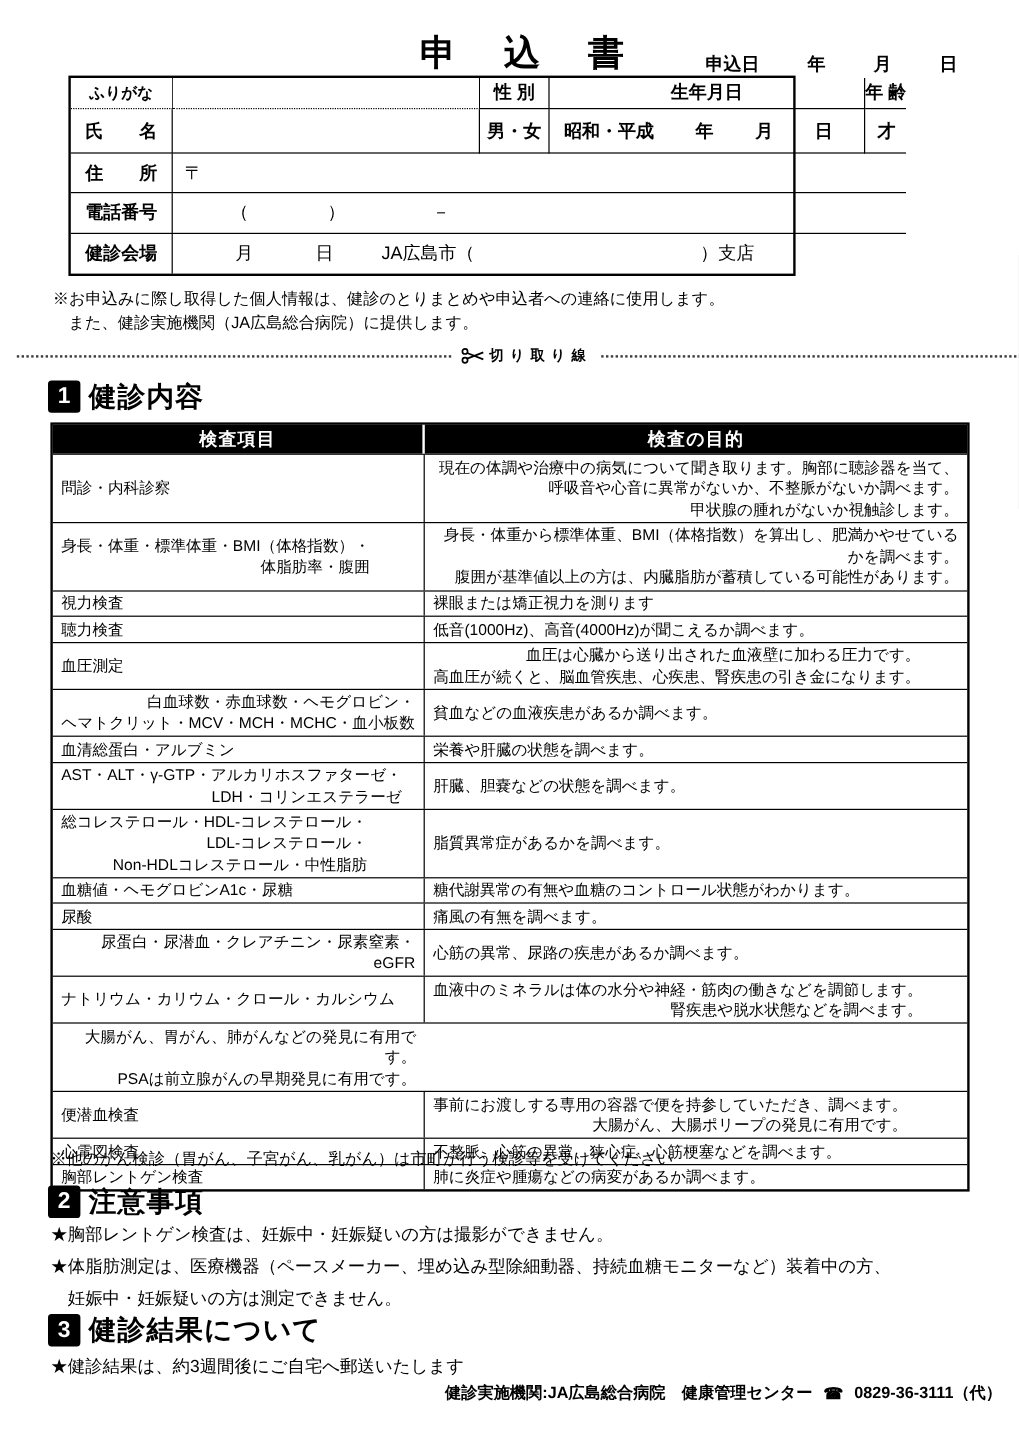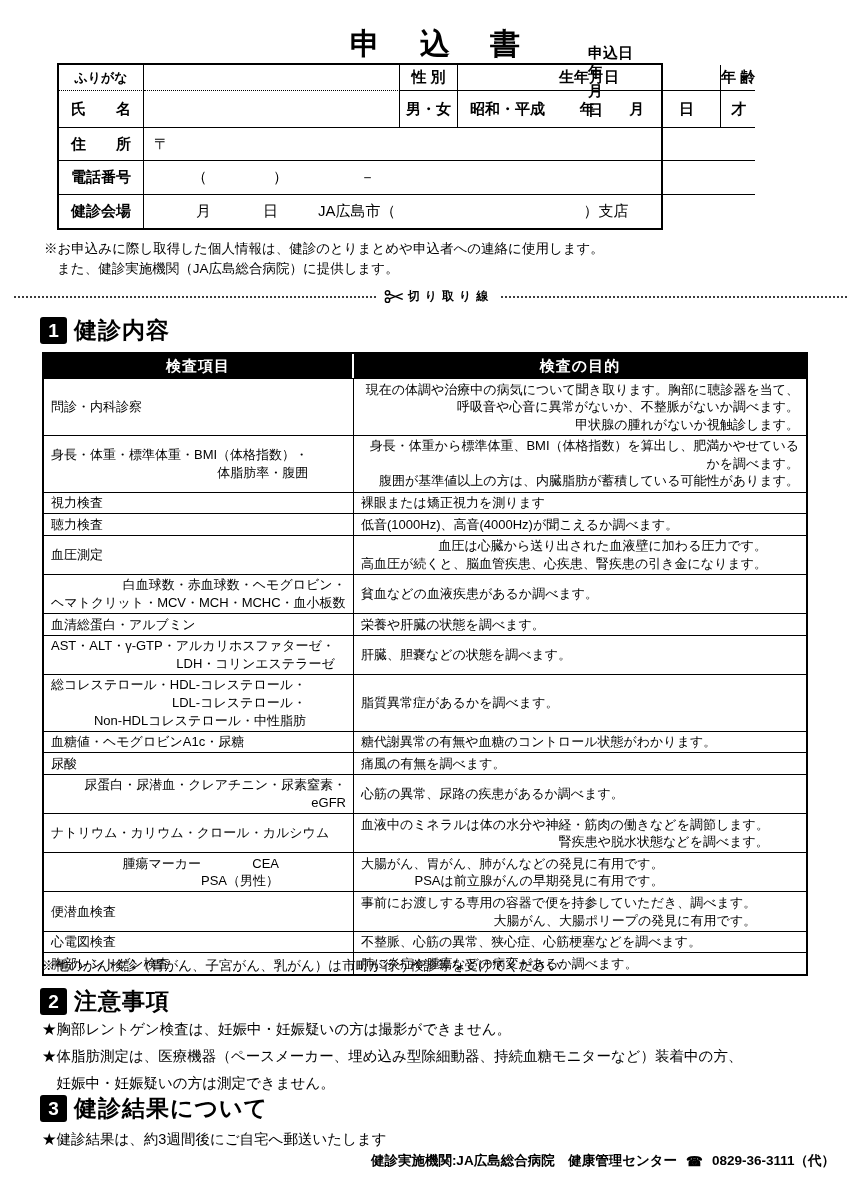--- a/index.html
+++ b/index.html
@@ -11,21 +11,21 @@
     overflow:hidden;
   }
   
   .title {
     position:absolute; left:350px; top:24px;
     font-size:30px; font-weight:700; letter-spacing:40px; white-space:nowrap;
   }
   .apply-date {
     position:absolute; left:588px; top:44px; width:210px;
     display:flex; justify-content:space-between;
-    font-size:15px; font-weight:700;flex-direction:column;
+    font-size:15px; font-weight:700;
   }
   
   .ftable {
     position:absolute; left:57px; top:63px; width:606px;
     border:2.5px solid #000;
     display:grid;
     grid-template-columns:85px 256px 58px 263px auto;
     grid-template-rows:26px 37px 33px 34px 33px;
   }
   .fc { border-right:1.5px solid #000; border-bottom:1.5px solid #000;
@@ -228,22 +228,20 @@
         <div class="erow">
           <div class="ecell item">尿蛋白・尿潜血・クレアチニン・尿素窒素・eGFR</div>
           <div class="ecell purpose">心筋の異常、尿路の疾患があるか調べます。</div>
         </div>
         <div class="erow">
           <div class="ecell item">ナトリウム・カリウム・クロール・カルシウム</div>
           <div class="ecell purpose">血液中のミネラルは体の水分や神経・筋肉の働きなどを調節します。
 腎疾患や脱水状態などを調べます。</div>
         </div>
         <div class="erow">
-          <div class="ecell item has-right"><span class="item-main">腫瘍マーカー</span><span class="item-right">CEA
-PSA（男性）</span></div>
           <div class="ecell purpose">大腸がん、胃がん、肺がんなどの発見に有用です。
 PSAは前立腺がんの早期発見に有用です。</div>
         </div>
         <div class="erow">
           <div class="ecell item">便潜血検査</div>
           <div class="ecell purpose">事前にお渡しする専用の容器で便を持参していただき、調べます。
 大腸がん、大腸ポリープの発見に有用です。</div>
         </div>
         <div class="erow">
           <div class="ecell item">心電図検査</div>

